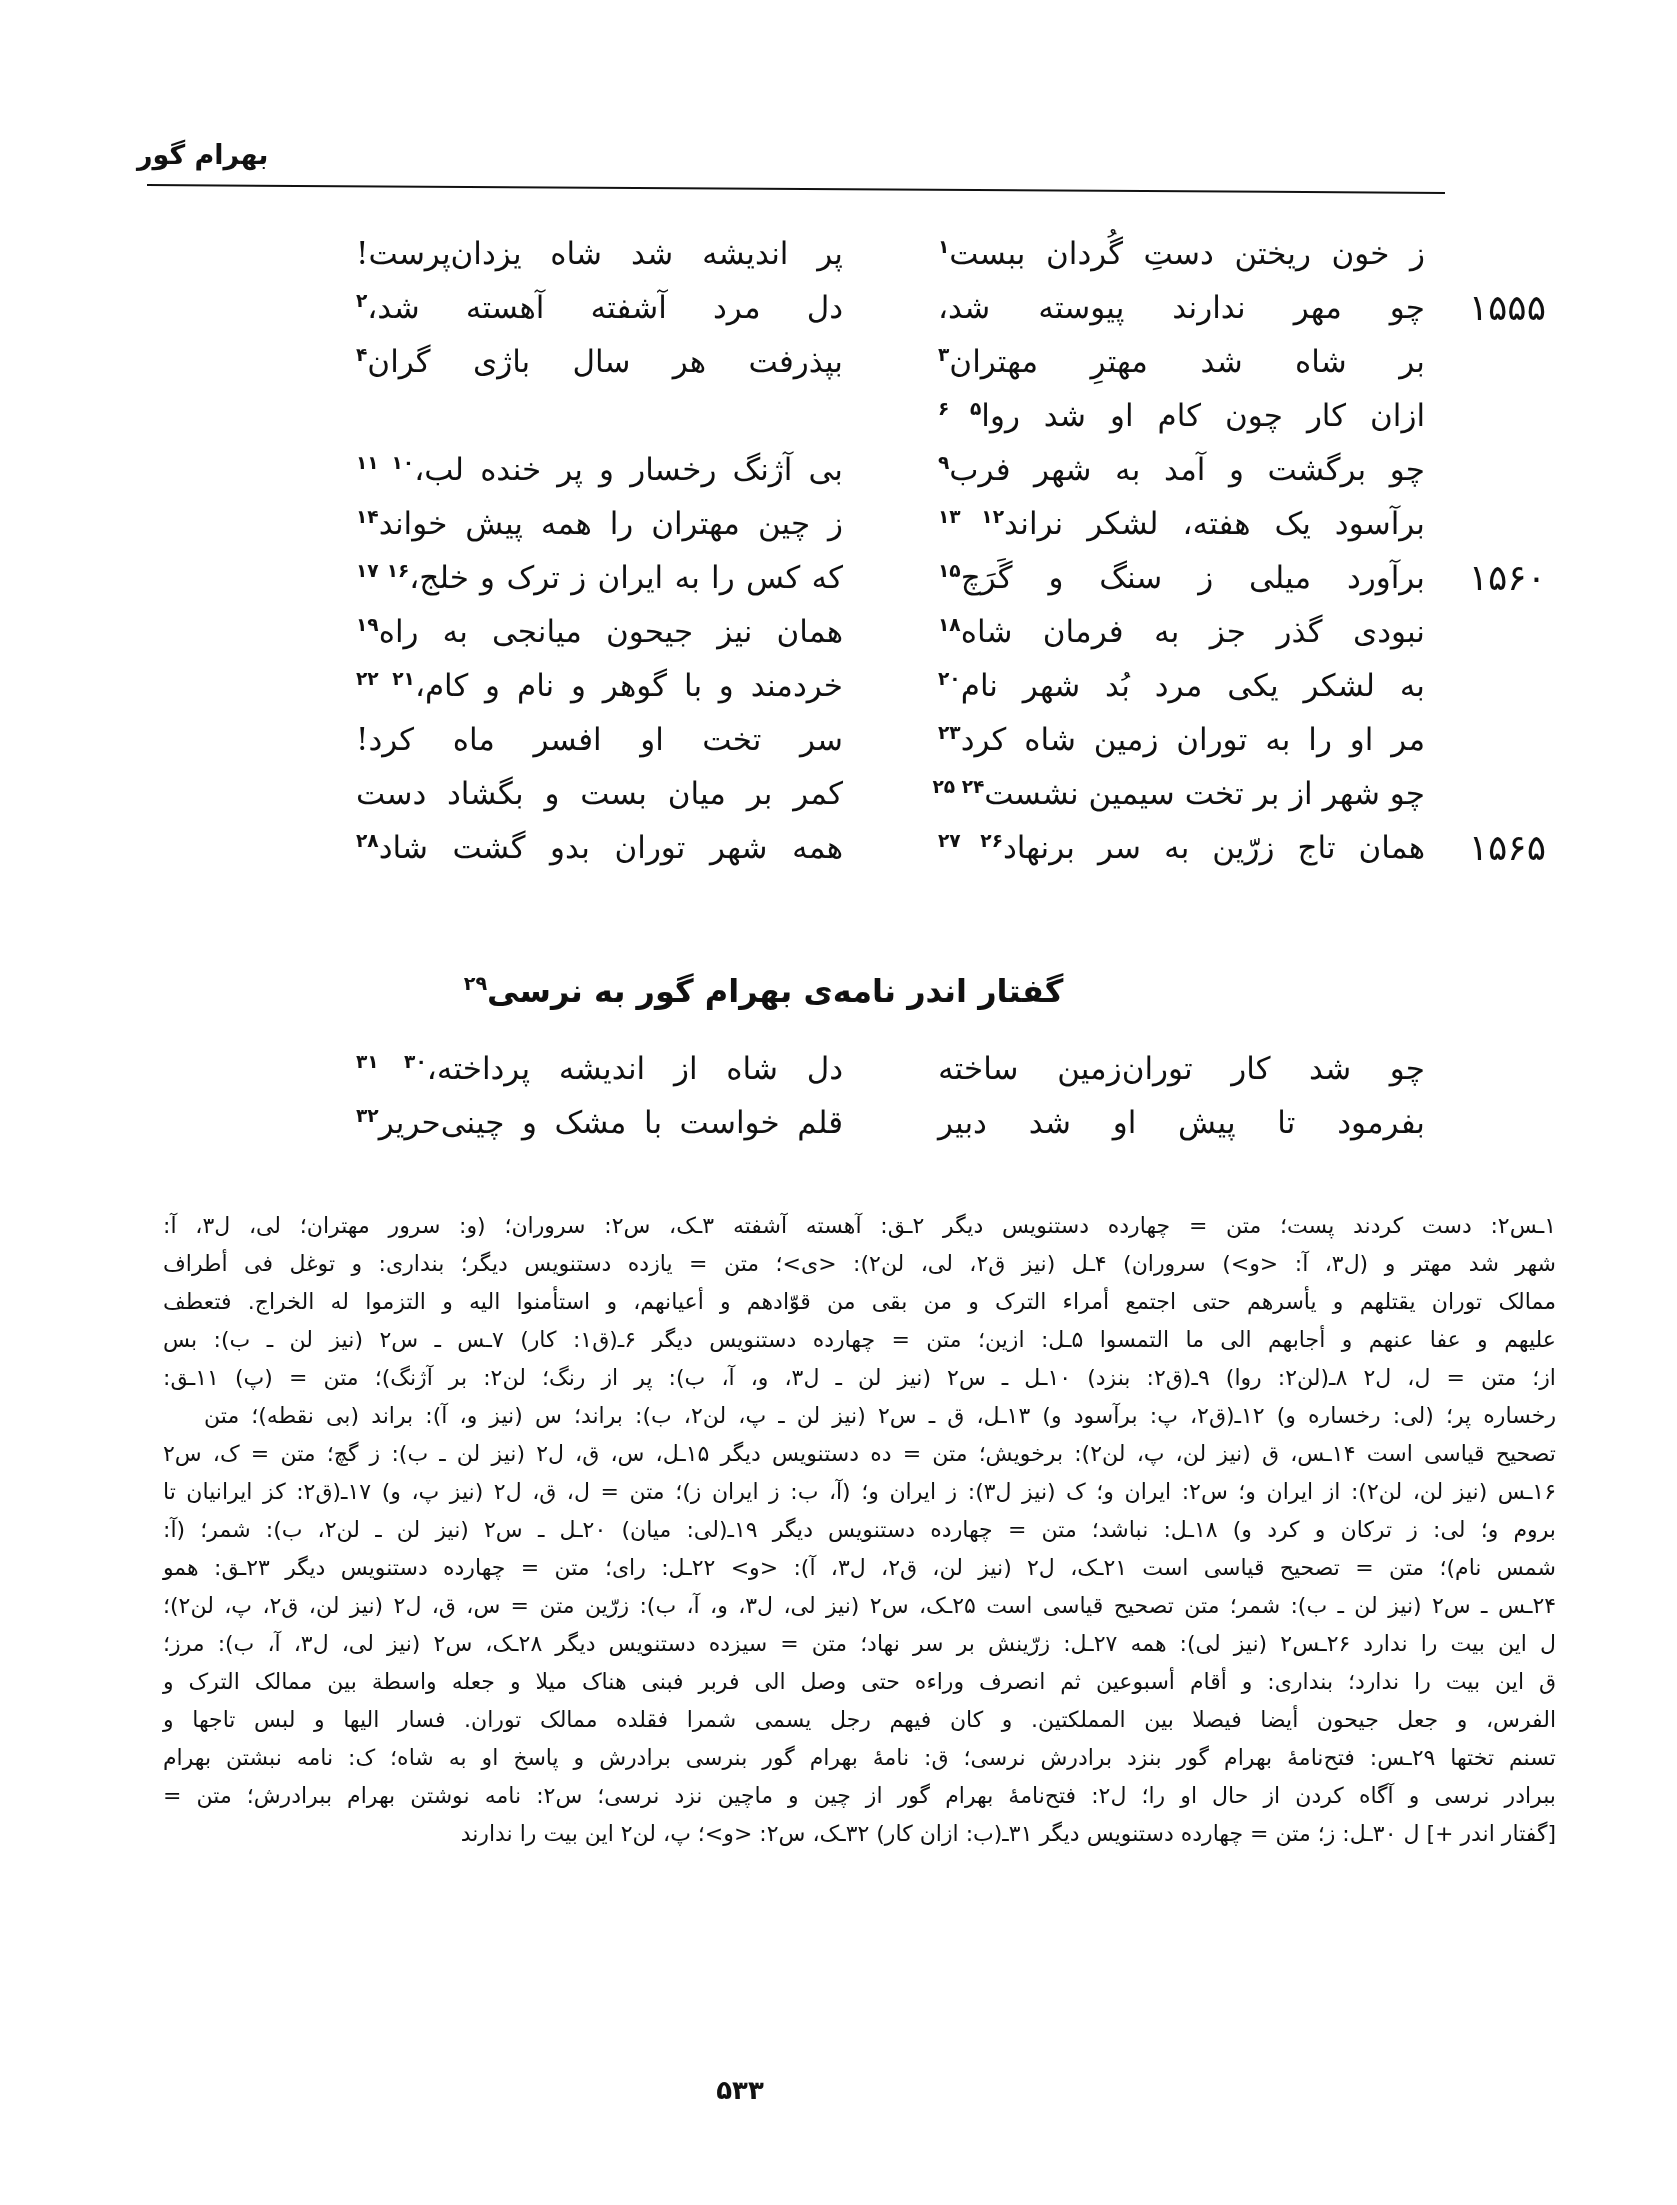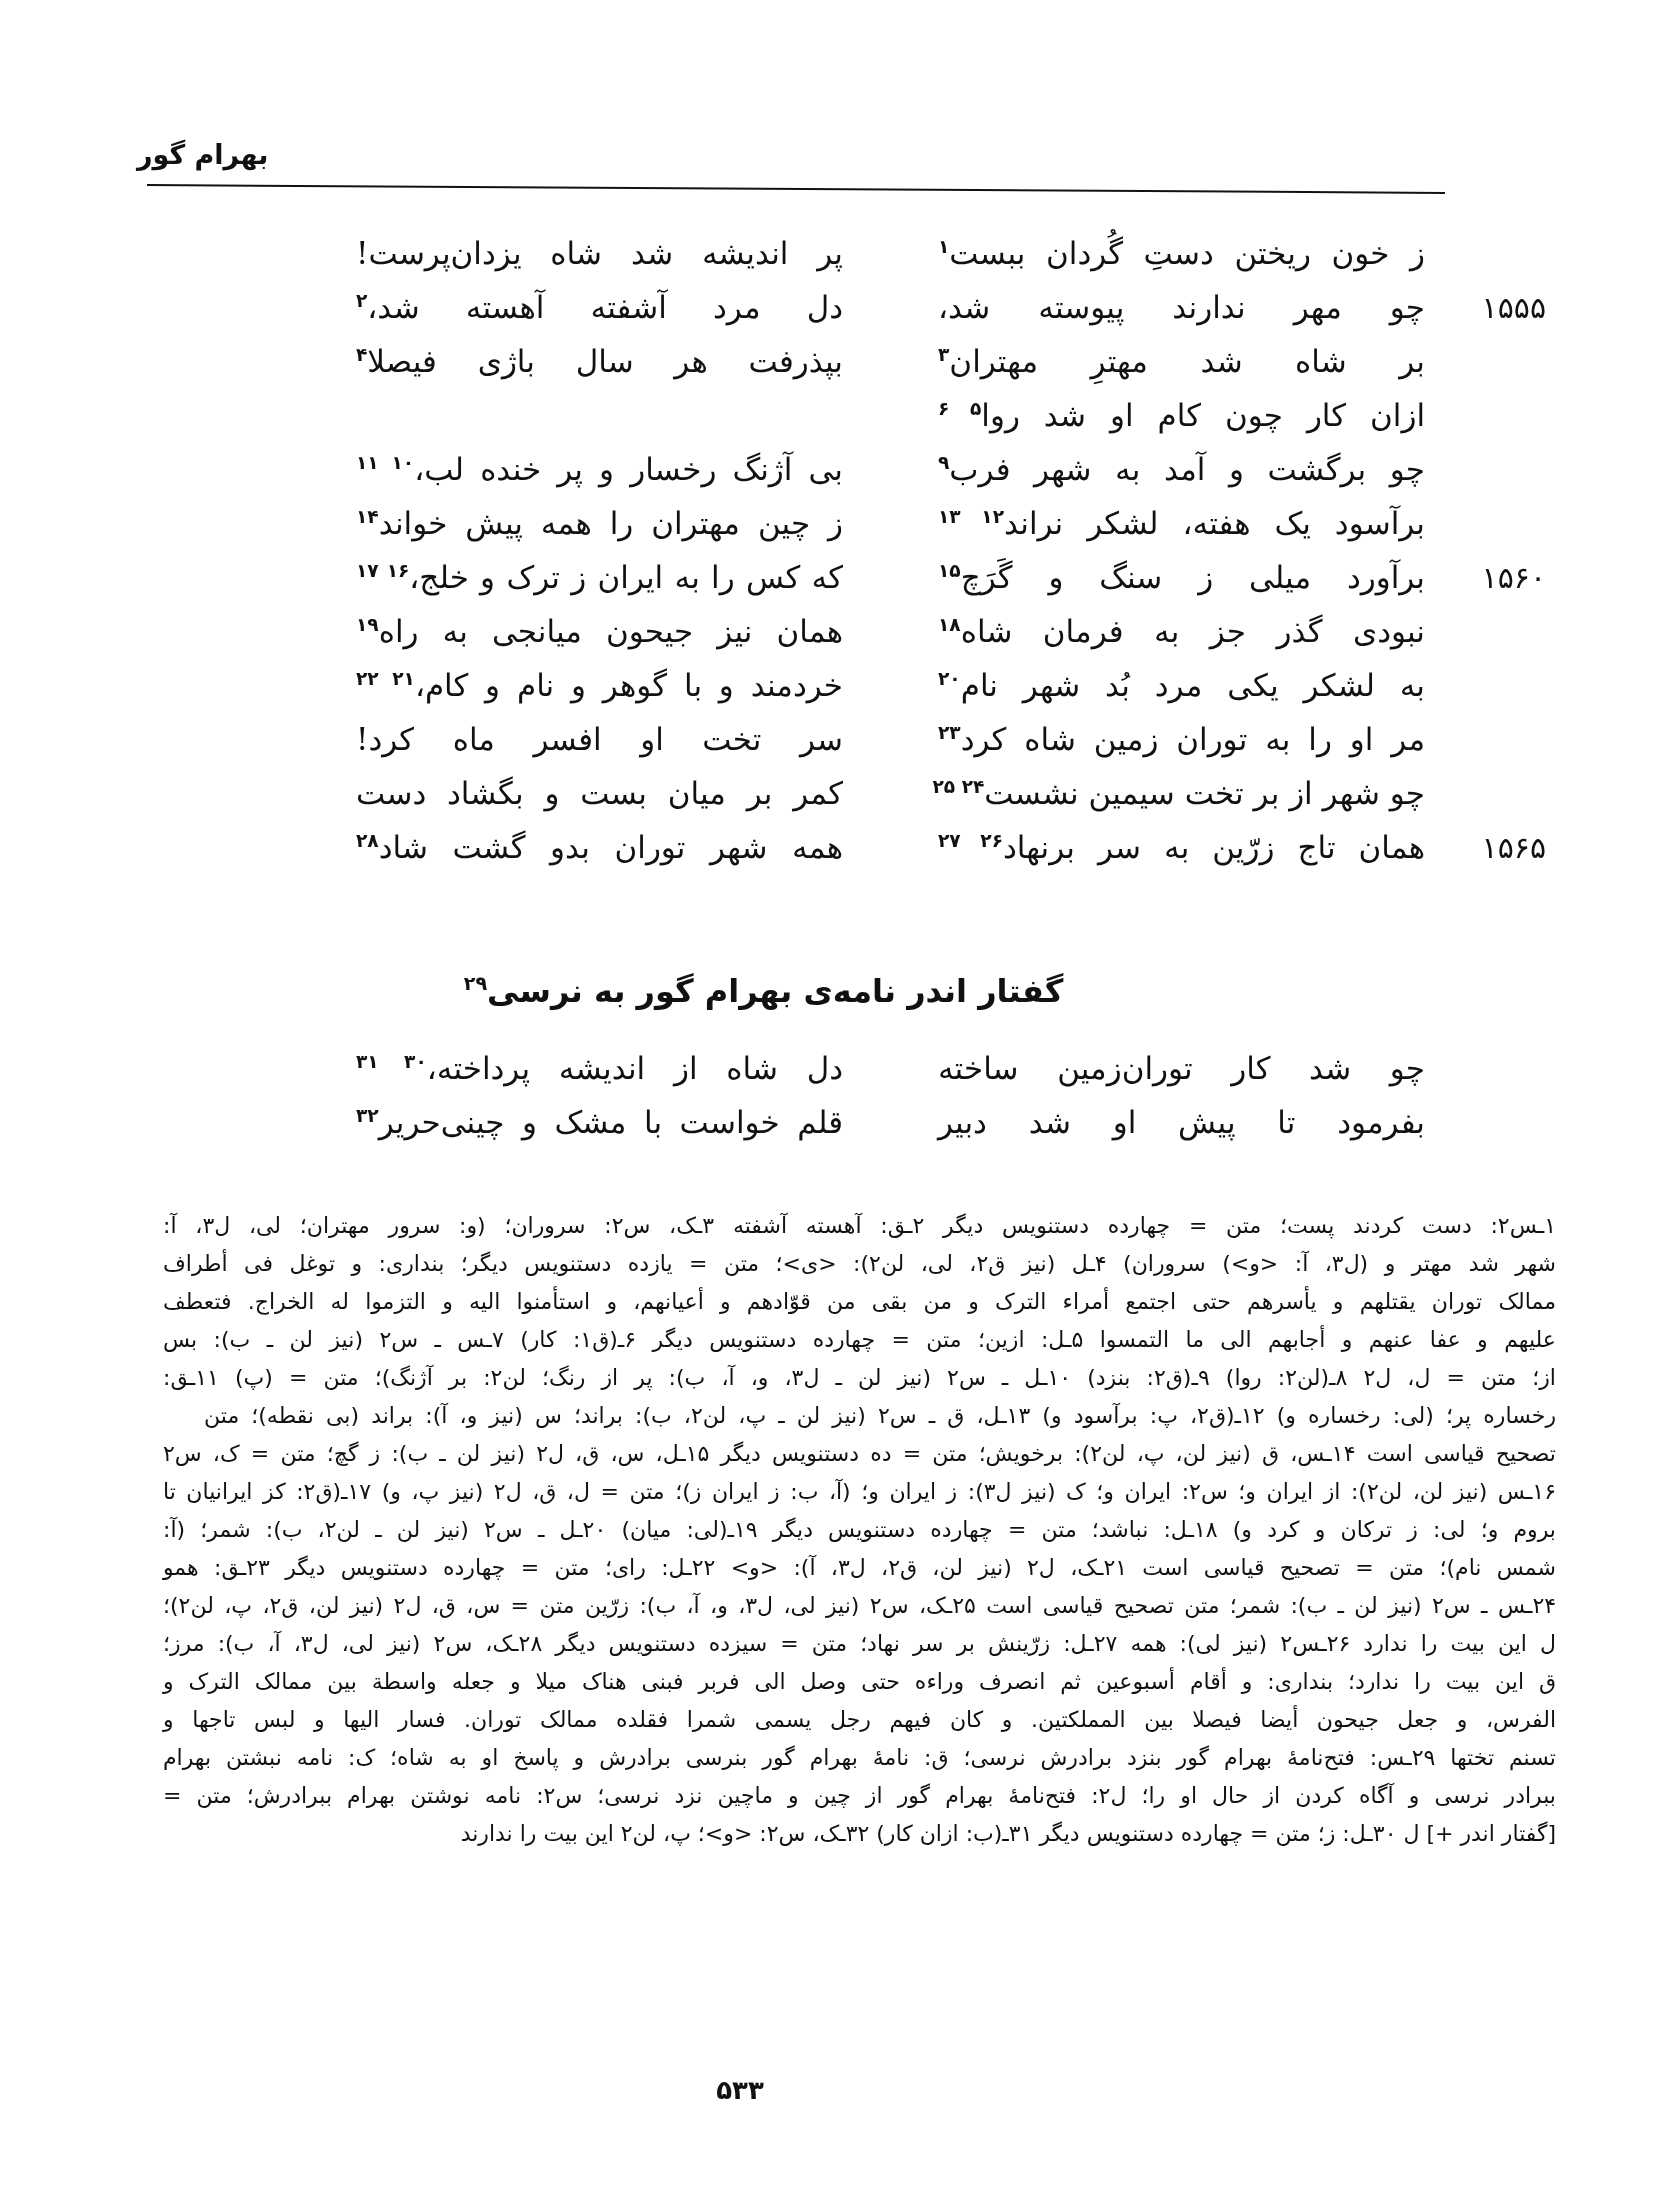--- a/index.html
+++ b/index.html
@@ -54,21 +54,21 @@
   .verse-row {
     display: flex;
     flex-direction: row;
     direction: rtl;
     height: 54px;
     align-items: center;
   }
   .verse-num {
     width: 101px;
     text-align: right;
-    font-size: 30px;
+    font-size: 36px;
     font-family: "DejaVu Sans", sans-serif;
     flex: 0 0 auto;
     margin-right: -122px;
     padding-left: 20px;
   }
   .hemistich {
     font-size: 31px;
     text-align: justify;
     text-align-last: justify;
     direction: rtl;
@@ -143,21 +143,21 @@
         <span class="hemistich left"><span>پر اندیشه شد شاه یزدان‌پرست!</span></span>
       </div>
       <div class="verse-row">
         <span class="verse-num">۱۵۵۵</span>
         <span class="hemistich right"><span>چو مهر ندارند پیوسته شد،</span></span>
         <span class="hemistich left"><span>دل مرد آشفته آهسته شد،</span><sup>۲</sup></span>
       </div>
       <div class="verse-row">
         <span class="verse-num"></span>
         <span class="hemistich right"><span>بر شاه شد مهترِ مهتران</span><sup>۳</sup></span>
-        <span class="hemistich left"><span>بپذرفت هر سال باژی فیصلا</span><sup>۴</sup></span>
+        <span class="hemistich left"><span>بپذرفت هر سال باژی گران</span><sup>۴</sup></span>
       </div>
       <div class="verse-row">
         <span class="verse-num"></span>
         <span class="hemistich right"><span>ازان کار چون کام او شد روا</span><sup>۵ ۶</sup></span>
       </div>
       <div class="verse-row">
         <span class="verse-num"></span>
         <span class="hemistich right"><span>چو برگشت و آمد به شهر فرب</span><sup>۹</sup></span>
         <span class="hemistich left"><span>بی آژنگ رخسار و پر خنده لب،</span><sup>۱۰ ۱۱</sup></span>
       </div>

